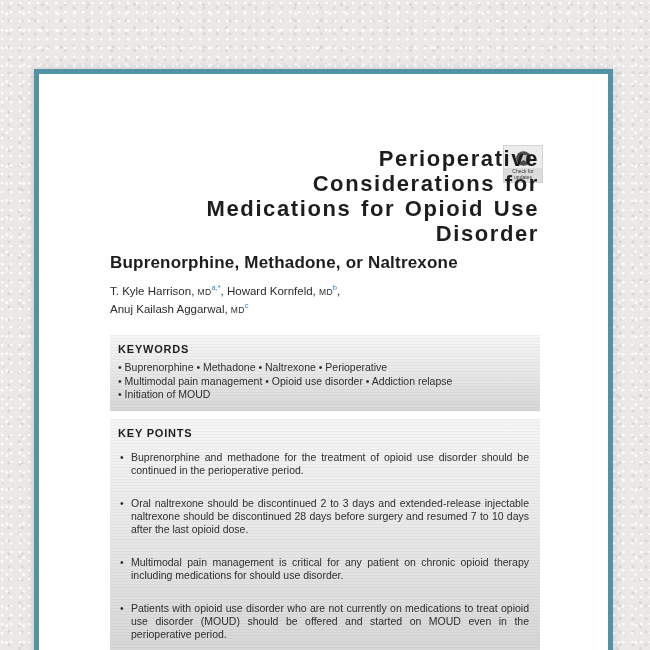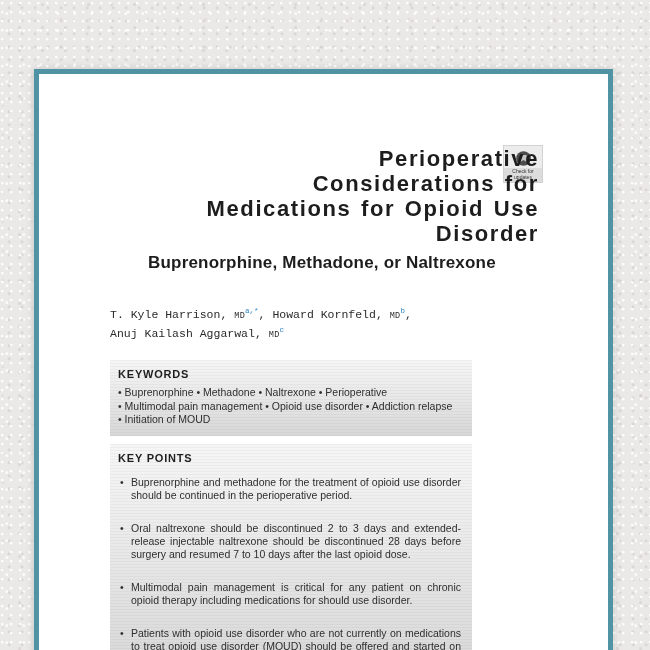--- a/index.html
+++ b/index.html
@@ -37,31 +37,31 @@
   .badge-top { flex:1; display:flex; align-items:center; justify-content:center; padding-top:2px; }
   .badge-label {
     width:100%; background:#dcdcdc; color:#333;
     font-size:5px; line-height:5.5px; text-align:center; padding:1px 0 2px;
   }
 
   
   .title { font-size:22px; line-height:25px; font-weight:700; color:#1d1d1d;
            letter-spacing:1.6px; word-spacing:2px;text-align:right; }
   .subtitle { margin-top:8px; font-size:17px; line-height:18px; font-weight:700;
-              color:#1d1d1d; letter-spacing:.2px;margin-left:38px; }
+              color:#1d1d1d; letter-spacing:.2px; }
 
   
-  .authors { margin-top:34px; font-size:11.5px; line-height:17px; color:#2b2b2b;font-family:Liberation Mono, monospace; }
+  .authors { margin-top:11px; font-size:11.5px; line-height:17px; color:#2b2b2b; }
   .aline { display:block; }
   .sc { font-size:8.5px; letter-spacing:.3px; }
   .sup { font-size:7.5px; color:#2e85c0; vertical-align:super; line-height:0; cursor:pointer; }
 
   
   .gbox {
-    width:362px;
+    width:430px;
     background-image:
       repeating-linear-gradient(180deg, rgba(0,0,0,.035) 0 1px, rgba(0,0,0,0) 1px 3px),
       linear-gradient(180deg, #f6f6f6 0%, #e9e9e9 45%, #d7d7d7 100%);
     padding:8px 11px 9px 8px;
   }
   .kbox { margin-top:16px; }
   .pbox { margin-top:8px; }
   .gbox h3 { font-size:11px; font-weight:700; letter-spacing:.8px; color:#1e1e1e; margin-bottom:6px; }
 
   .krow { font-size:10.5px; line-height:13.5px; color:#2e2e2e; }

